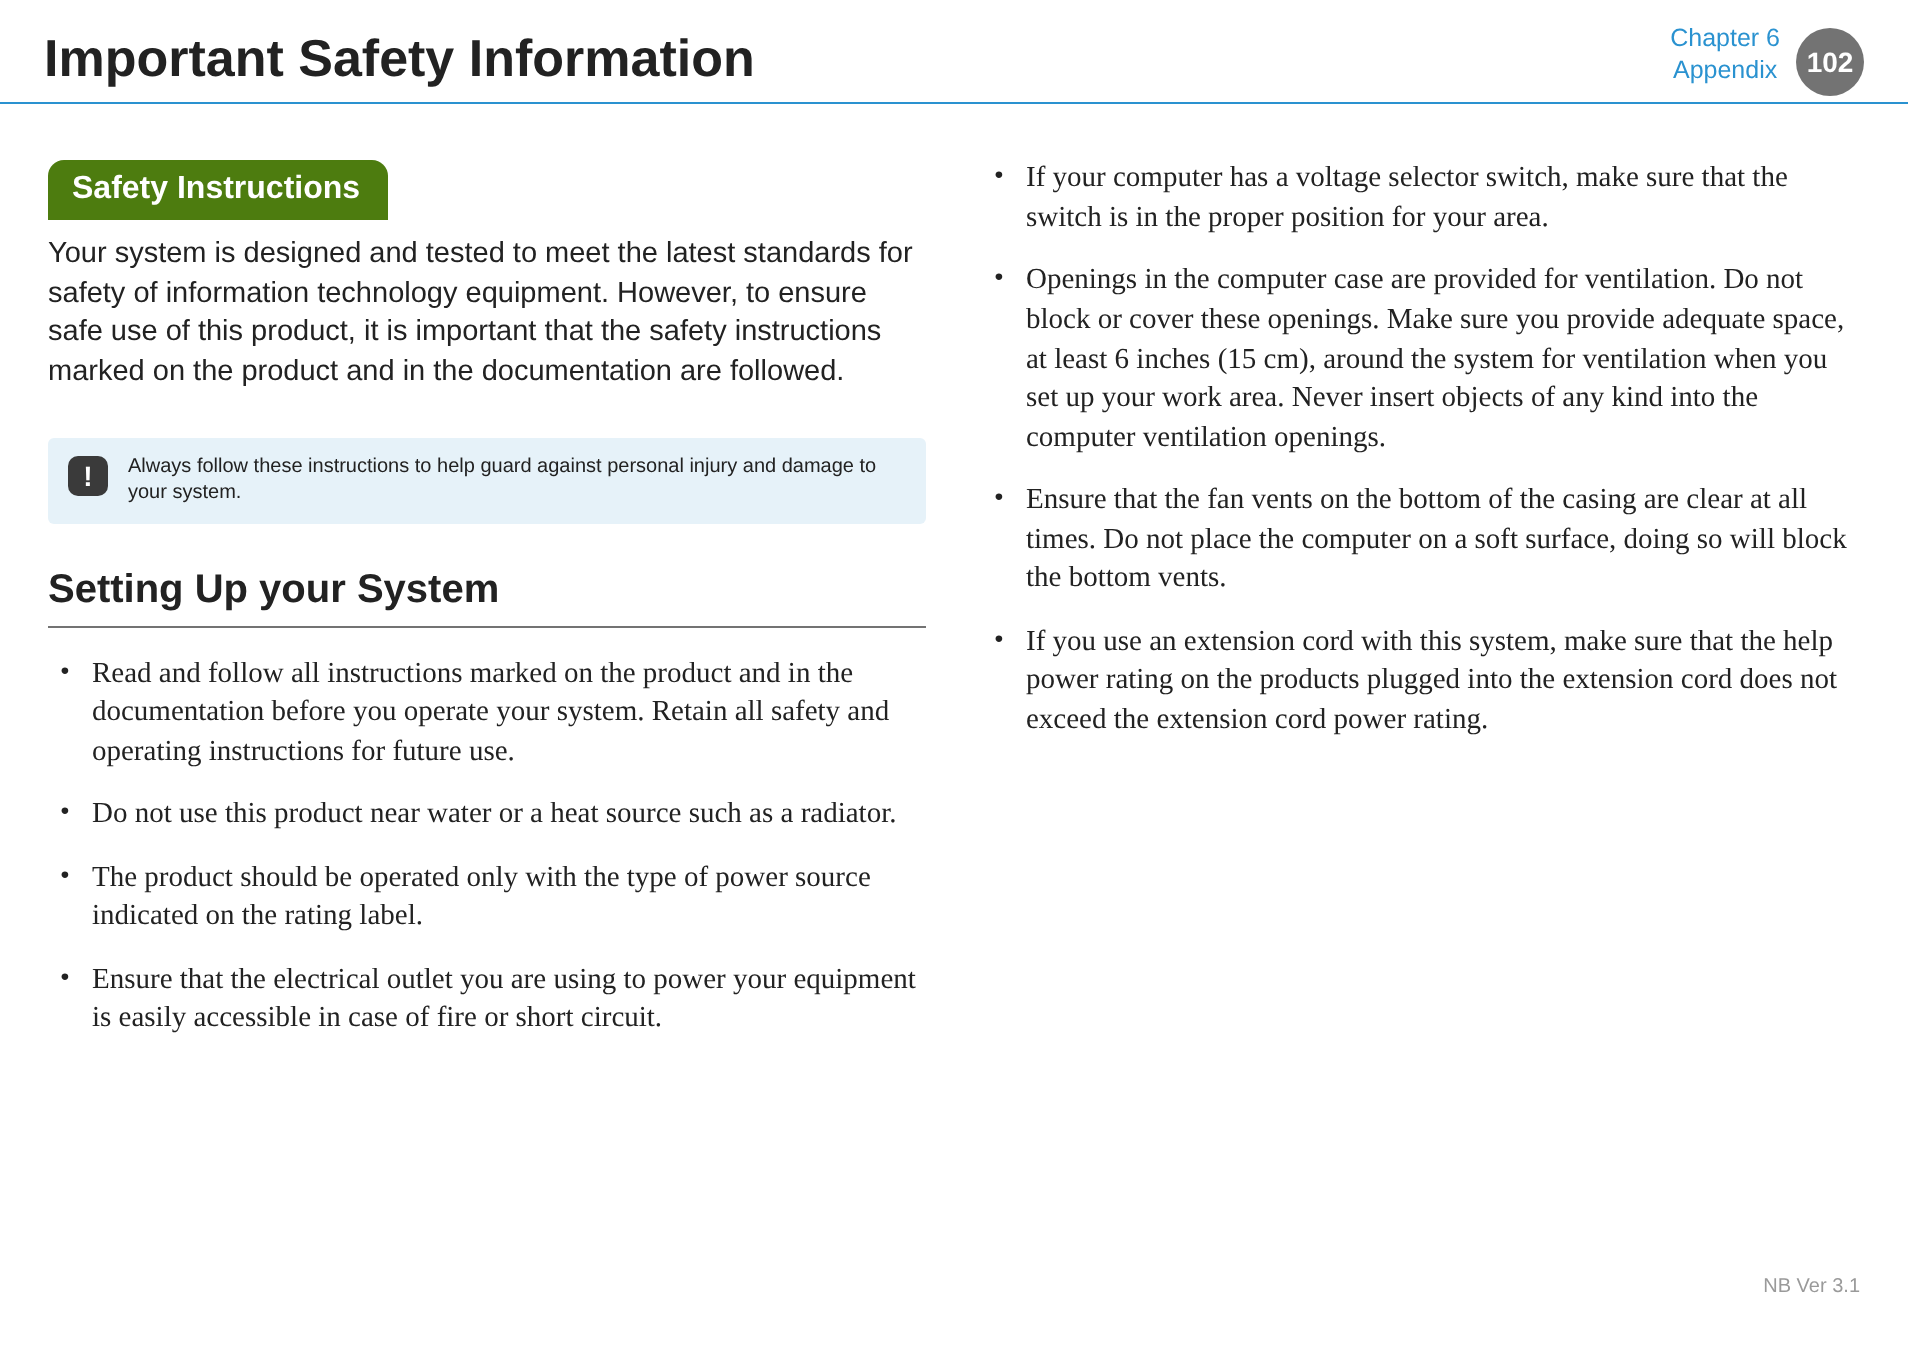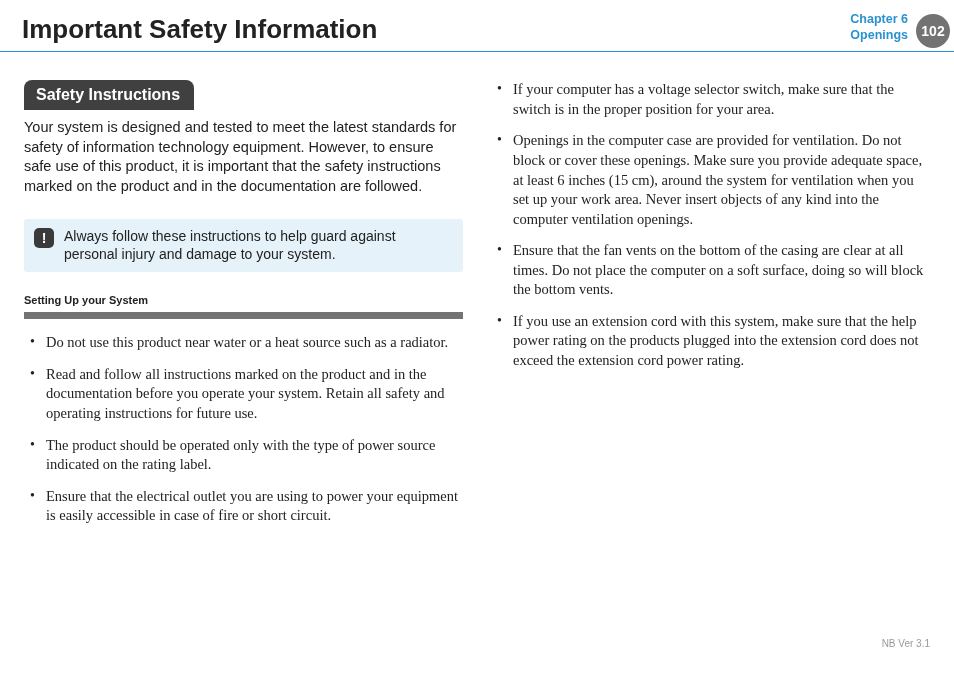--- a/index.html
+++ b/index.html
@@ -8,39 +8,39 @@
     background: #fff;
     width: 954px;
     height: 677px;
     position: relative;
     color: #222;
   }
   .header {
     display: flex;
     justify-content: space-between;
     align-items: flex-end;
-    padding: 12px 0 6px 22px;
+    padding: 12px 18px 6px 22px;
     border-bottom: 1px solid #2a92d0;
   }
   .title {
     font-size: 26px;
     font-weight: 700;
     color: #222;
   }
   .header-right {
     display: flex;
     align-items: center;
     gap: 8px;
     padding-right: 0;
   }
   .chapter-block {
     text-align: center;
     color: #2a92d0;
     font-size: 12.5px;
-    font-weight: 700;
+    font-weight: 400;
     line-height: 1.25;
     padding-bottom: 2px;
   }
   .page-circle {
     width: 34px;
     height: 34px;
     border-radius: 50%;
     background: #737373;
     color: #fff;
     display: flex;
@@ -55,21 +55,21 @@
     display: flex;
     padding: 28px 24px 0 24px;
     gap: 28px;
   }
   .col {
     flex: 1;
     min-width: 0;
   }
   .section-label {
     display: inline-block;
-    background: #404040;
+    background: #4d7c0f;
     color: #fff;
     font-weight: 700;
     font-size: 16px;
     padding: 6px 14px 6px 12px;
     border-radius: 8px 8px 0 0;
     margin-bottom: 8px;
   }
   .intro-text {
     font-size: 14.5px;
     line-height: 1.35;
@@ -92,28 +92,28 @@
     background: #3a3a3a;
     color: #fff;
     display: flex;
     align-items: center;
     justify-content: center;
     font-weight: 900;
     font-size: 14px;
     margin-top: 1px;
   }
   .callout-text {
-    font-size: 14px;
+    font-size: 10px;
     line-height: 1.35;
   }
   .subhead {
-    font-size: 11px;
+    font-size: 20px;
     font-weight: 700;
     padding-bottom: 6px;
-    border-bottom: 7px solid #737373;
+    border-bottom: 1px solid #737373;
     margin-bottom: 14px;
   }
   ul.bullets {
     list-style: none;
     padding: 0;
     font-family: Liberation Serif, serif;
   }
   ul.bullets li {
     position: relative;
     padding-left: 22px;
@@ -138,41 +138,41 @@
   }
 </style>
 </head>
 <body>
 
 <div class="header">
   <div class="title">Important Safety Information</div>
   <div class="header-right">
     <div class="chapter-block">
       <div>Chapter 6</div>
-      <div>Openings</div>
+      <div>Appendix</div>
     </div>
     <div class="page-circle">102</div>
   </div>
 </div>
 
 <div class="content">
   <div class="col">
     <div class="section-label">Safety Instructions</div>
     <p class="intro-text">Your system is designed and tested to meet the latest standards for safety of information technology equipment. However, to ensure safe use of this product, it is important that the safety instructions marked on the product and in the documentation are followed.</p>
 
     <div class="callout">
       <div class="callout-icon">!</div>
       <div class="callout-text">Always follow these instructions to help guard against personal injury and damage to your system.</div>
     </div>
 
     <div class="subhead">Setting Up your System</div>
 
     <ul class="bullets">
+      <li>Read and follow all instructions marked on the product and in the documentation before you operate your system. Retain all safety and operating instructions for future use.</li>
       <li>Do not use this product near water or a heat source such as a radiator.</li>
-      <li>Read and follow all instructions marked on the product and in the documentation before you operate your system. Retain all safety and operating instructions for future use.</li>
       <li>The product should be operated only with the type of power source indicated on the rating label.</li>
       <li>Ensure that the electrical outlet you are using to power your equipment is easily accessible in case of fire or short circuit.</li>
     </ul>
   </div>
 
   <div class="col">
     <ul class="bullets">
       <li>If your computer has a voltage selector switch, make sure that the switch is in the proper position for your area.</li>
       <li>Openings in the computer case are provided for ventilation. Do not block or cover these openings. Make sure you provide adequate space, at least 6 inches (15 cm), around the system for ventilation when you set up your work area. Never insert objects of any kind into the computer ventilation openings.</li>
       <li>Ensure that the fan vents on the bottom of the casing are clear at all times. Do not place the computer on a soft surface, doing so will block the bottom vents.</li>

